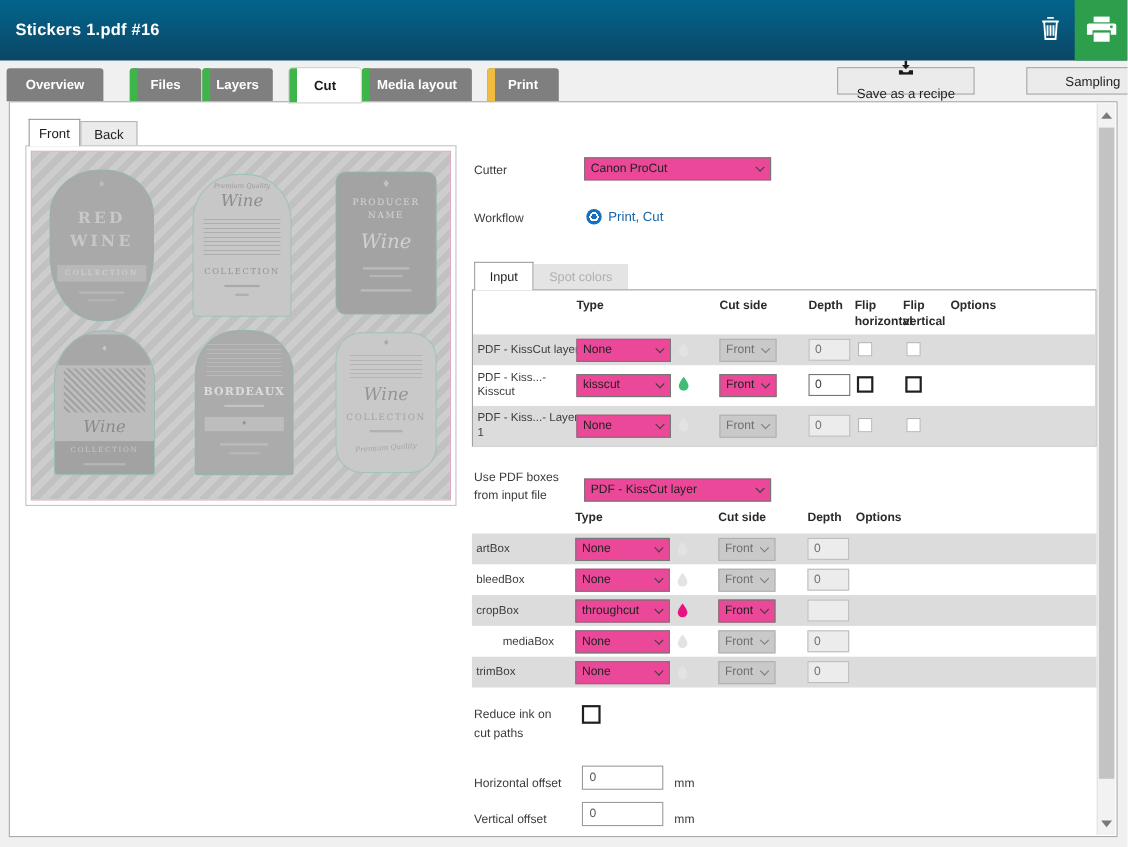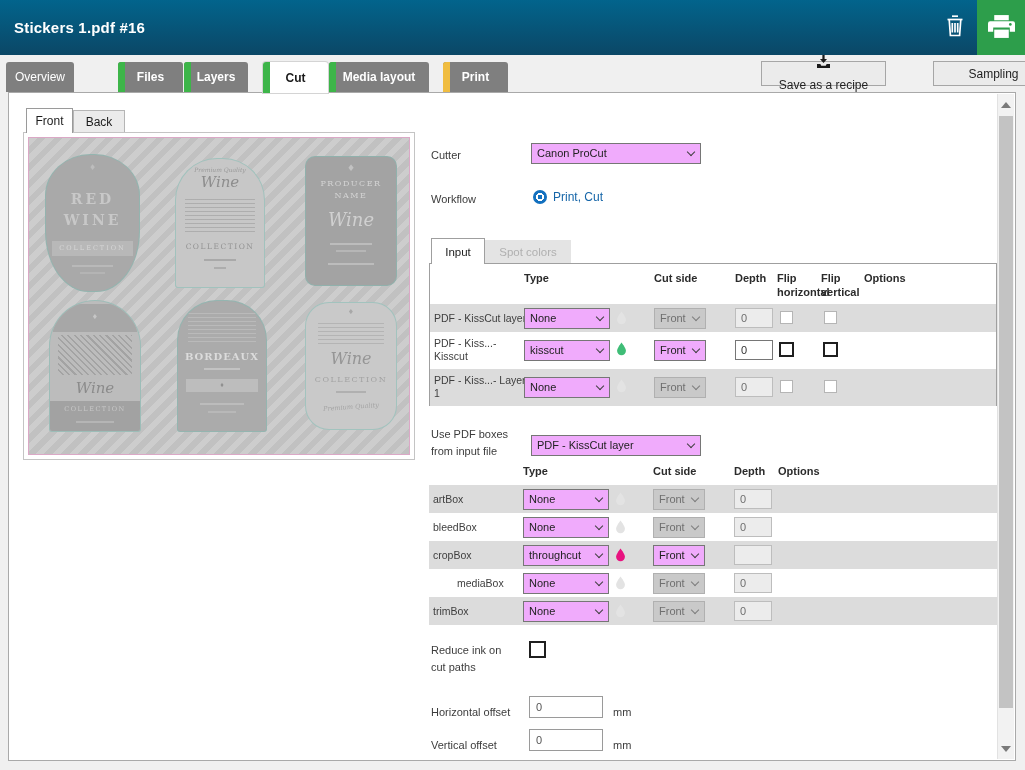--- a/index.html
+++ b/index.html
@@ -46,21 +46,21 @@
              border:1px solid #dba8c6; }
   .wlabel { position:absolute; border:1px solid rgba(130,190,180,.55); overflow:hidden; }
   .wl-txt { position:absolute; left:0; width:100%; text-align:center; }
   .serif { font-family:"DejaVu Serif", serif; }
   .script { font-family:"DejaVu Serif", serif; font-style:italic; }
   .bar { position:absolute; }
   .illus { position:absolute; }
 
   
   .flabel { position:absolute; font-size:11px; color:#3c3c3c; line-height:1.5; }
-  .sel { position:absolute; height:21px; background:#f0abfc; border:1px solid #767676; cursor:pointer; }
+  .sel { position:absolute; height:21px; background:#ec4899; border:1px solid #767676; cursor:pointer; }
   .sel-val { display:block; font-size:11px; line-height:19px; color:#222; padding:0 16px 0 5px; white-space:nowrap; overflow:hidden; }
   .chev { position:absolute; right:6px; top:5px; width:6px; height:6px; border-right:1.6px solid #3f3f3f; border-bottom:1.6px solid #3f3f3f; transform:rotate(45deg); }
   .sel.disabled { background:#c9c9c9; border-color:#b0b0b0; cursor:default; }
   .sel.disabled .sel-val { color:#6f6f6f; }
   .sel.disabled .chev { border-color:#7d7d7d; }
   .radio { position:absolute; width:14px; height:14px; border-radius:50%;
            background:radial-gradient(circle,#1270bf 0 2.5px,#fff 2.5px 4.2px,#1270bf 4.2px 7px); }
   .blue-txt { color:#1565a8; font-size:12px; position:absolute; }
 
   .itab { position:absolute; font-size:11.5px; display:flex; align-items:center; justify-content:center; }
@@ -111,21 +111,21 @@
           <path d="M2 7h22a2 2 0 0 1 2 2v8h-5v-4H5v4H0V9a2 2 0 0 1 2-2z" fill="#fff"></path>
           <circle cx="21.5" cy="10" r="1.3" fill="#2d9e4b"></circle>
           <rect x="6" y="15" width="14" height="8" fill="#fff"></rect>
         </svg>
       </span>
     </button>
   </div>
 </div>
 
 <div class="tabrow">
-  <div class="mtab" style="left:6px;width:68px;font-weight:normal;">
+  <div class="mtab" style="left:6px;width:88px;font-weight:bold;">
     <span>Overview</span>
     </div>
   <div class="mtab" style="left:118px;width:65px;">
     <span class="cbar green"></span>
     <span>Files</span>
     </div>
   <div class="mtab" style="left:184px;width:64px;">
     <span class="cbar green"></span>
     <span>Layers</span>
     </div>

